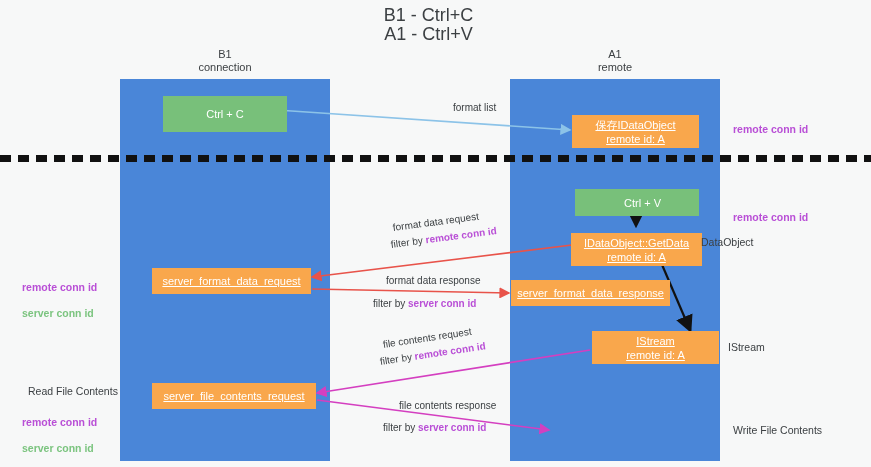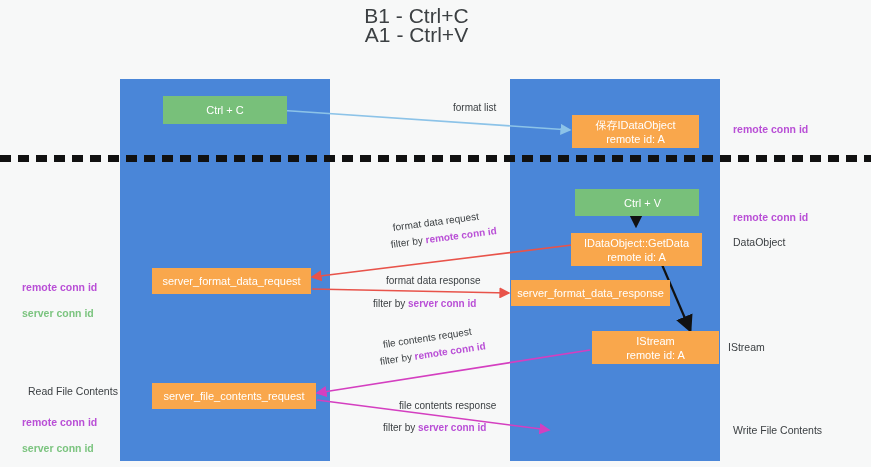--- a/index.html
+++ b/index.html
@@ -17,24 +17,25 @@
     background: #f7f8f8;
     overflow: hidden;
   }
   .abs { position: absolute; }
 
   
   .title {
     left: 0; top: 6px;
     width: 833px;
     text-align: center;
-    font-size: 21px;
+    font-size: 18px;
     color: #3c4043;
     line-height: 19px;
     white-space: pre-line;
+    padding-left: 12px;
   }
 
   
   .lane-head {
     text-align: center;
     font-size: 11px;
     color: #3c4043;
     line-height: 13px;
     white-space: pre-line;
   }
@@ -50,21 +51,21 @@
     display: flex;
     align-items: center;
     justify-content: center;
     text-align: center;
     color: #ffffff;
     font-size: 11px;
     line-height: 14px;
     white-space: pre-line;
     padding: 2px 4px;
   }
-  .node.orange { background: #f9a74c; }
+  .node.orange { background: #f9a74c; text-decoration: underline; }
   .node.green  { background: #78c07a; }
 
   
   .side {
     font-size: 10.5px;
     line-height: 13px;
     color: #3c4043;
     white-space: pre-line;
   }
   .side.bold-purple { color: #b94fd6; font-weight: bold; }
@@ -112,20 +113,24 @@
 <body>
 
 <div id="stage">
 
   <div class="abs lane" style="left:120px; top:79px; width:210px; height:382px;"></div>
   <div class="abs lane" style="left:510px; top:79px; width:210px; height:382px;"></div>
 
   <div class="abs title">B1 - Ctrl+C
 A1 - Ctrl+V</div>
 
+  <div class="abs lane-head" style="left:120px; top:48px; width:210px;">B1
+connection</div>
+  <div class="abs lane-head" style="left:510px; top:48px; width:210px;">A1
+remote</div>
 
   <svg class="overlay" viewBox="0 0 871 467">
     <defs>
       <marker id="ar-blue" markerWidth="7" markerHeight="7" refX="6" refY="3.5" orient="auto">
         <path d="M0,0 L7,3.5 L0,7 z" fill="#8cc3e8"></path>
       </marker>
       <marker id="ar-red" markerWidth="7" markerHeight="7" refX="6" refY="3.5" orient="auto">
         <path d="M0,0 L7,3.5 L0,7 z" fill="#e8534a"></path>
       </marker>
       <marker id="ar-mag" markerWidth="7" markerHeight="7" refX="6" refY="3.5" orient="auto">
@@ -146,21 +151,21 @@
 
     <line x1="312" y1="289" x2="509" y2="293" stroke="#e8534a" stroke-width="1.6" marker-end="url(#ar-red)"></line>
 
     <line x1="590" y1="350" x2="317" y2="393" stroke="#d43fc0" stroke-width="1.6" marker-end="url(#ar-mag)"></line>
 
     <line x1="317" y1="400" x2="549" y2="430" stroke="#d43fc0" stroke-width="1.6" marker-end="url(#ar-mag)"></line>
   </svg>
 
   <div class="abs dashes"></div>
 
-  <div class="abs node green" style="left:163px; top:96px; width:124px; height:28px;">Ctrl + C</div>
+  <div class="abs node green" style="left:163px; top:96px; width:124px; height:36px;">Ctrl + C</div>
 
   <div class="abs node orange" style="left:572px; top:115px; width:127px; height:33px;">保存IDataObject
 remote id: A</div>
 
   <div class="abs node green" style="left:575px; top:189px; width:124px; height:27px;padding-left:15px;">Ctrl + V</div>
 
   <div class="abs node orange" style="left:571px; top:233px; width:131px; height:33px;">IDataObject::GetData
 remote id: A</div>
 
   <div class="abs node orange" style="left:152px; top:268px; width:159px; height:26px;">server_format_data_request</div>
@@ -196,21 +201,21 @@
 
   <div class="abs edge-label" style="left:399px; top:399px;">file contents response</div>
   <div class="abs edge-label" style="left:383px; top:421px;">
     <span>filter by </span><span class="hl-purple">server conn id</span>
   </div>
 
   <div class="abs side bold-purple" style="left:733px; top:123px;">remote conn id</div>
 
   <div class="abs side bold-purple" style="left:733px; top:211px;">remote conn id</div>
 
-  <div class="abs plain" style="left:733px; top:236px;">DataObject</div>
+  <div class="abs plain" style="left:701px; top:236px;">DataObject</div>
 
   <div class="abs plain" style="left:728px; top:341px;">IStream</div>
 
   <div class="abs plain" style="left:733px; top:424px;">Write File Contents</div>
 
   <div class="abs legend" style="left:22px; top:268px;">
     <span class="p">remote conn id</span>
     <span class="g">server conn id</span>
   </div>
 

